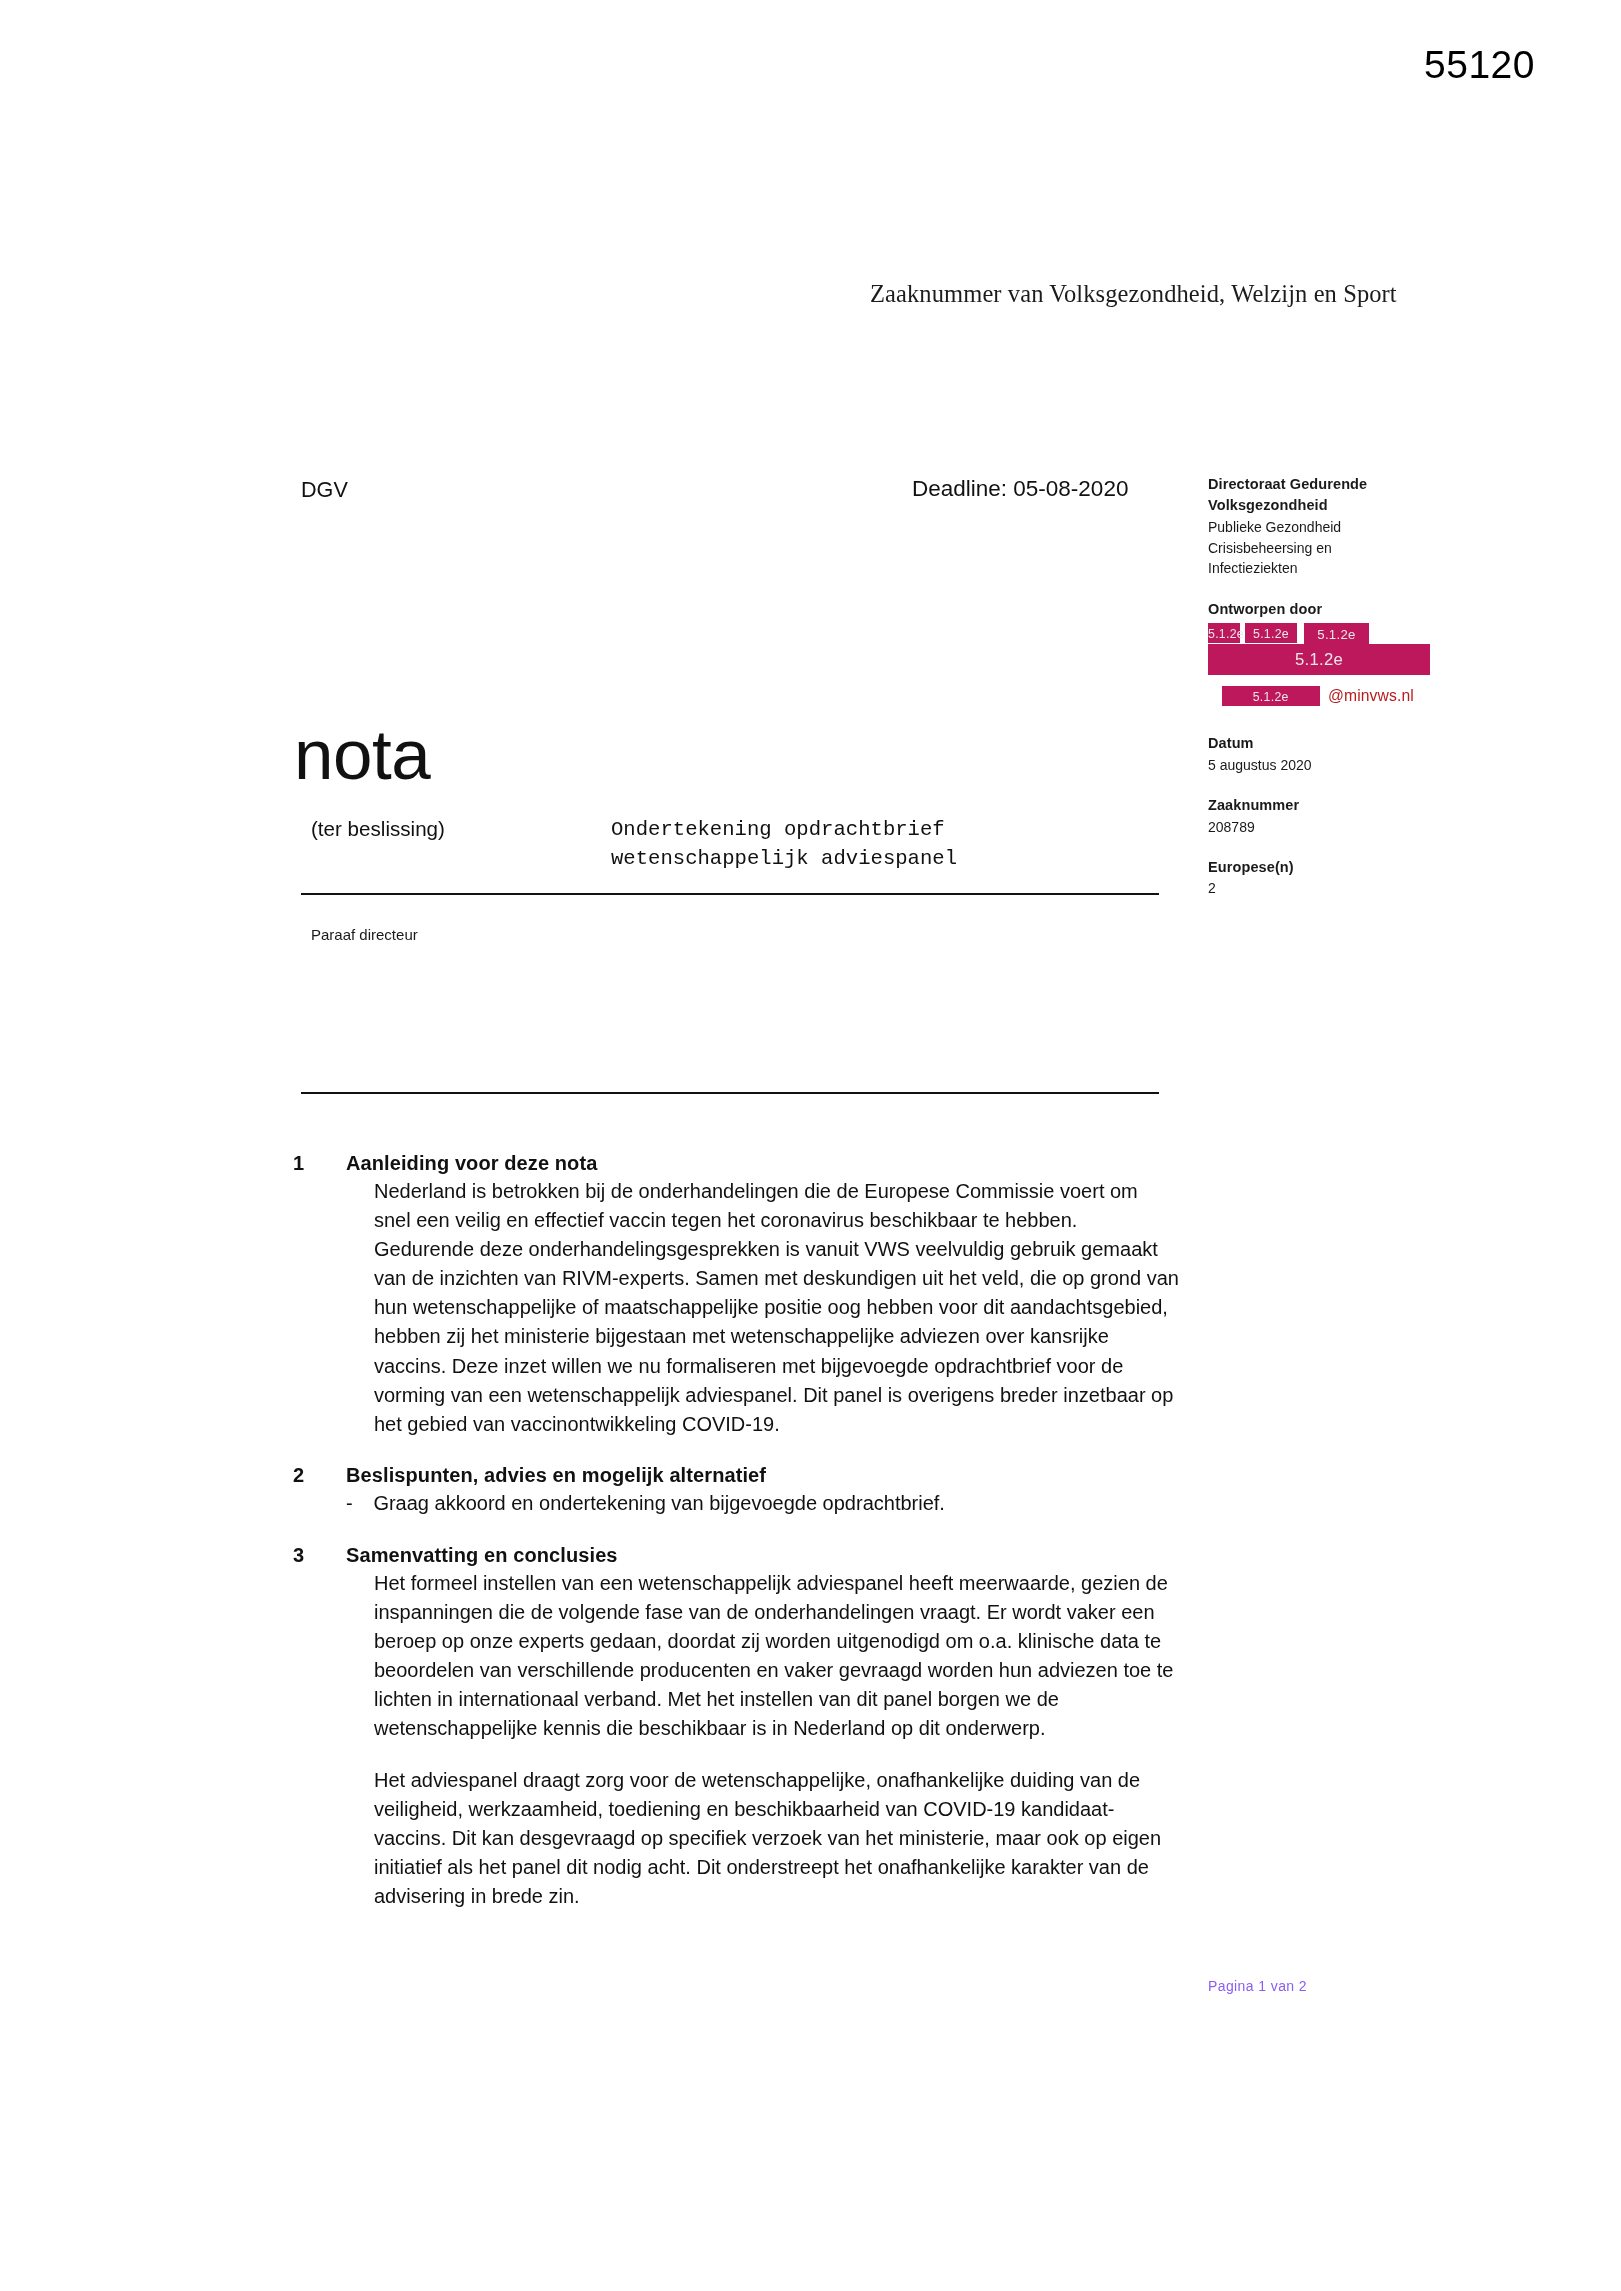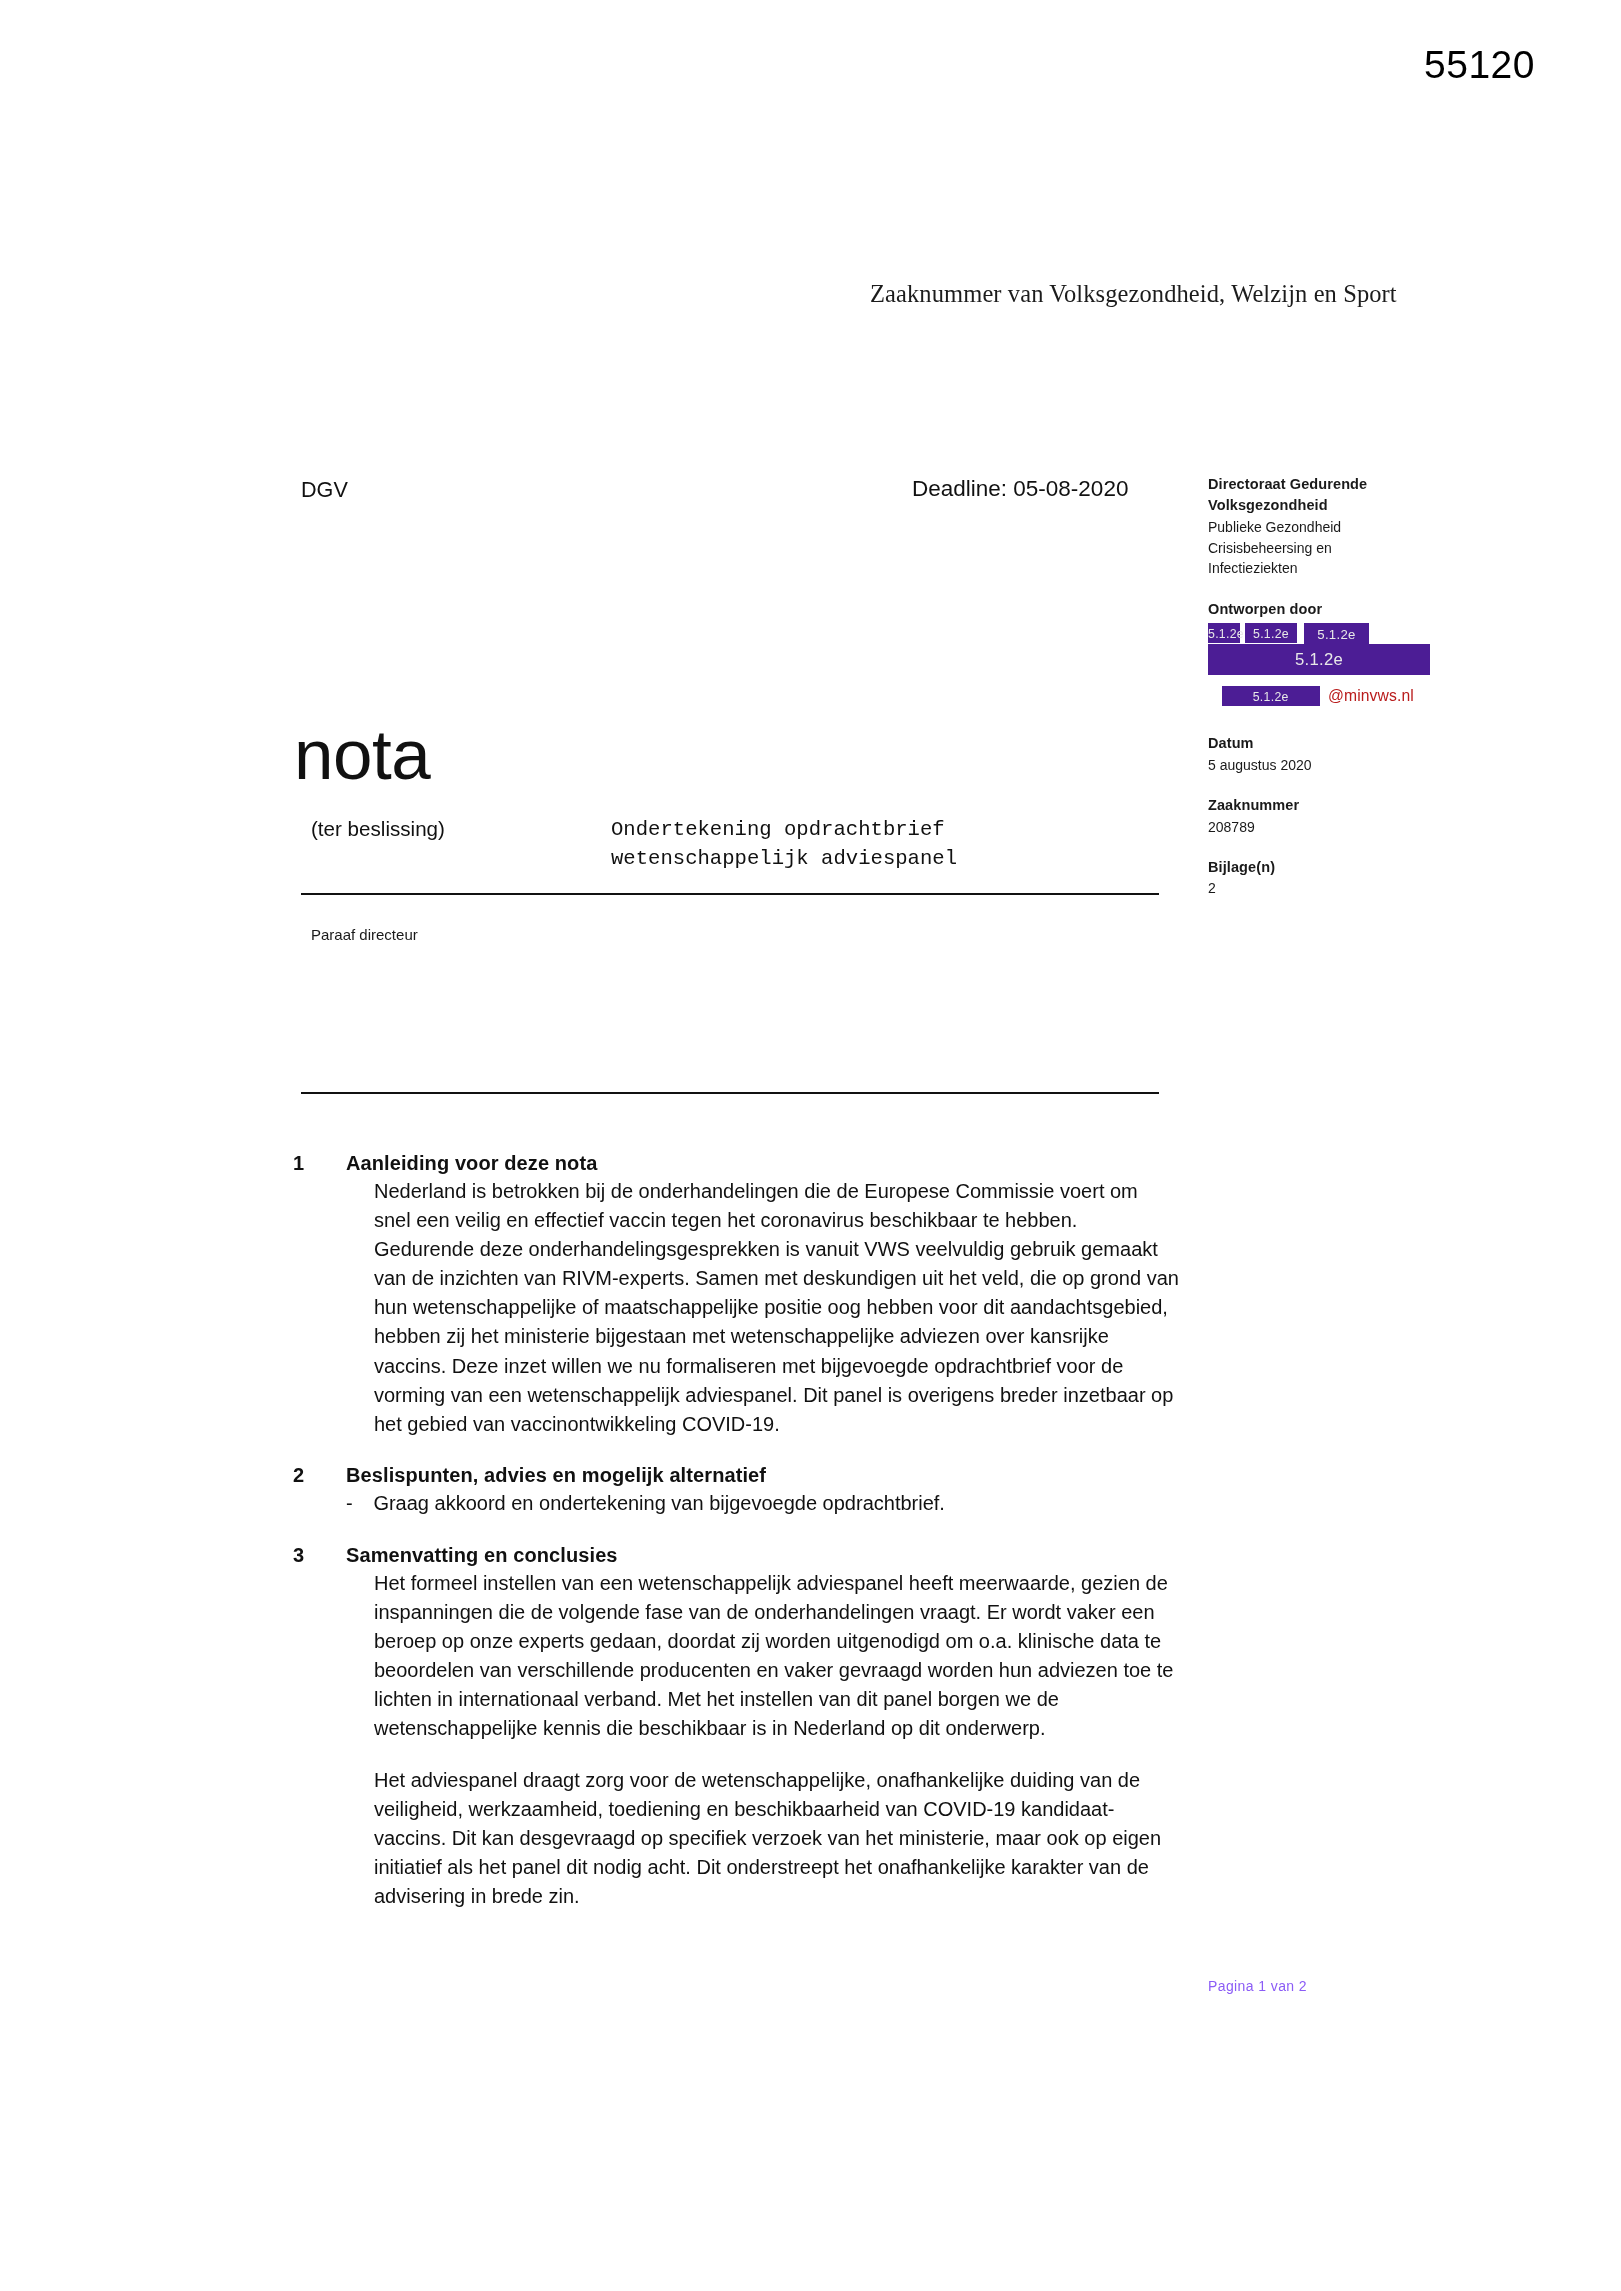--- a/index.html
+++ b/index.html
@@ -74,21 +74,21 @@
   .sidebar .blk { margin-bottom: 19.6px; }
   .sidebar .hd {
     font-weight: bold;
     font-size: 14.5px;
     letter-spacing: 0.1px;
   }
   .sidebar .ln { display: block; }
 
   .redact {
     display: inline-block;
-    background: #4c1d95;
+    background: #be185d;
     color: #e8e8e8;
     font-size: 12.3px;
     text-align: center;
     line-height: 1;
     vertical-align: middle;
     letter-spacing: 0.3px;
     font-family: "Liberation Sans", sans-serif;
   }
   .redact-row1 { position: relative; height: 20.6px; margin-top: 2.9px; }
   .r1a { position: absolute; left: 0px;  top: 0px; width: 32px; height: 19.6px; padding-top: 4.9px; box-sizing: border-box; }
@@ -240,21 +240,21 @@
       <span class="hd ln">Datum</span>
       <span class="ln">5 augustus 2020</span>
     </div>
 
     <div class="blk">
       <span class="hd ln">Zaaknummer</span>
       <span class="ln">208789</span>
     </div>
 
     <div class="blk">
-      <span class="hd ln">Bijlage(n)</span>
+      <span class="hd ln">Europese(n)</span>
       <span class="ln">2</span>
     </div>
 
   </div>
 
   <div class="nota">nota</div>
   <div class="subtitle-left">(ter beslissing)</div>
   <div class="subtitle-right">Ondertekening opdrachtbrief wetenschappelijk adviespanel</div>
 
   <div class="rule rule-1"></div>

